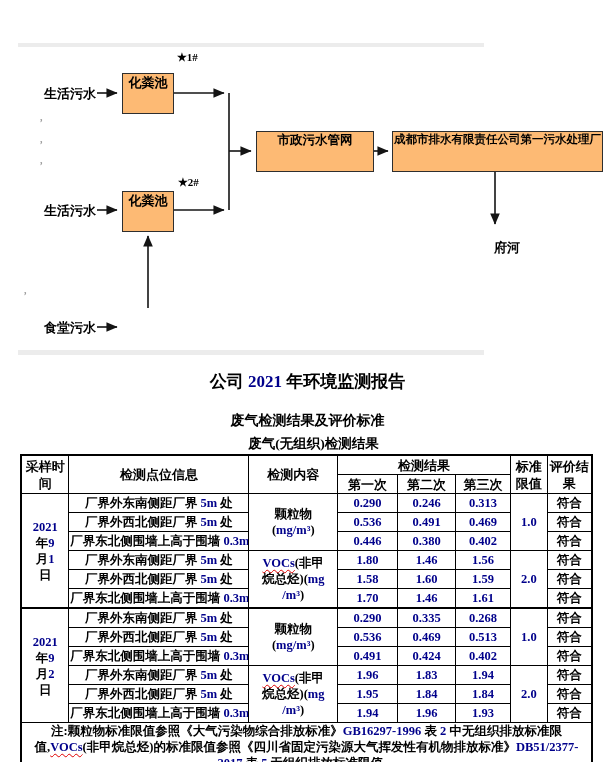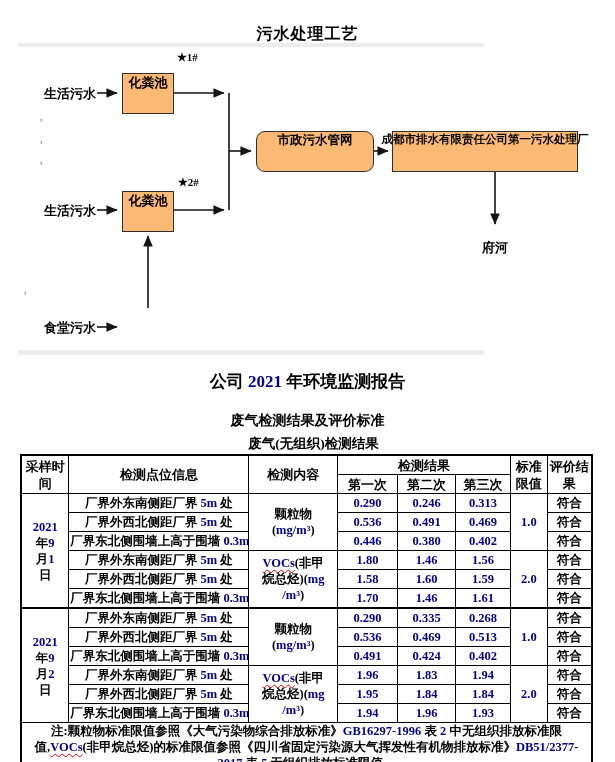--- a/index.html
+++ b/index.html
@@ -39,21 +39,20 @@
   table.rt thead td{font-size:13px;line-height:17px;}
   td.loc{white-space:nowrap;font-size:12px;}
   tr.day-sep td{border-top:2.8px solid #000;}
   td.note-cell{text-align:left;font-size:12.5px;line-height:19px;
     padding:2px 4px 4px 3px;height:auto;white-space:normal;}
 </style>
 </head>
 <body>
 
 <div class="flow">
-  <div class="flow-title">污水处理工艺</div>
   <div class="gray-strip strip-top"></div>
   <div class="gray-strip strip-bottom"></div>
 
   <svg class="arrows" width="615" height="358">
     <defs>
       <marker id="ah" markerWidth="9" markerHeight="8" refX="6.6" refY="3" orient="auto">
         <path d="M0,0 L7,3 L0,6 z" fill="#141414"></path>
       </marker>
     </defs>
     <line x1="97" y1="93" x2="117" y2="93" stroke="#141414" stroke-width="1.6" marker-end="url(#ah)"></line>
@@ -67,27 +66,27 @@
     <line x1="148" y1="308" x2="148" y2="236" stroke="#141414" stroke-width="1.6" marker-end="url(#ah)"></line>
     <line x1="97" y1="327" x2="117" y2="327" stroke="#141414" stroke-width="1.6" marker-end="url(#ah)"></line>
   </svg>
 
   <div class="flabel" style="left:44px;top:85px;">生活污水</div>
   <div class="fstar" style="left:177px;top:51px;">★1#</div>
   <div class="fbox" style="left:122px;top:73px;width:52px;height:41px;">
     <span>化粪池</span>
   </div>
 
-  <div class="fbox" style="left:256px;top:131px;width:118px;height:41px;font-size:12.5px;border-radius:9px;">
+  <div class="fbox" style="left:256px;top:131px;width:118px;height:41px;font-size:12.5px;">
     <span>市政污水管网</span>
   </div>
-  <div class="fbox" style="left:392px;top:131px;width:186px;height:41px;font-size:11.5px;">
+  <div class="fbox" style="left:392px;top:131px;width:211px;height:41px;font-size:11.5px;">
     <span>成都市排水有限责任公司第一污水处理厂</span>
   </div>
-  <div class="flabel" style="left:482px;top:239px;text-align:center;">府河</div>
+  <div class="flabel" style="left:494px;top:239px;text-align:center;">府河</div>
 
   <div class="fstar" style="left:178px;top:176px;">★2#</div>
   <div class="flabel" style="left:44px;top:202px;">生活污水</div>
   <div class="fbox" style="left:122px;top:191px;width:52px;height:41px;">
     <span>化粪池</span>
   </div>
 
   <div class="flabel" style="left:44px;top:319px;">食堂污水</div>
 
   <span class="pmark" style="left:40px;top:112px;">,</span>

